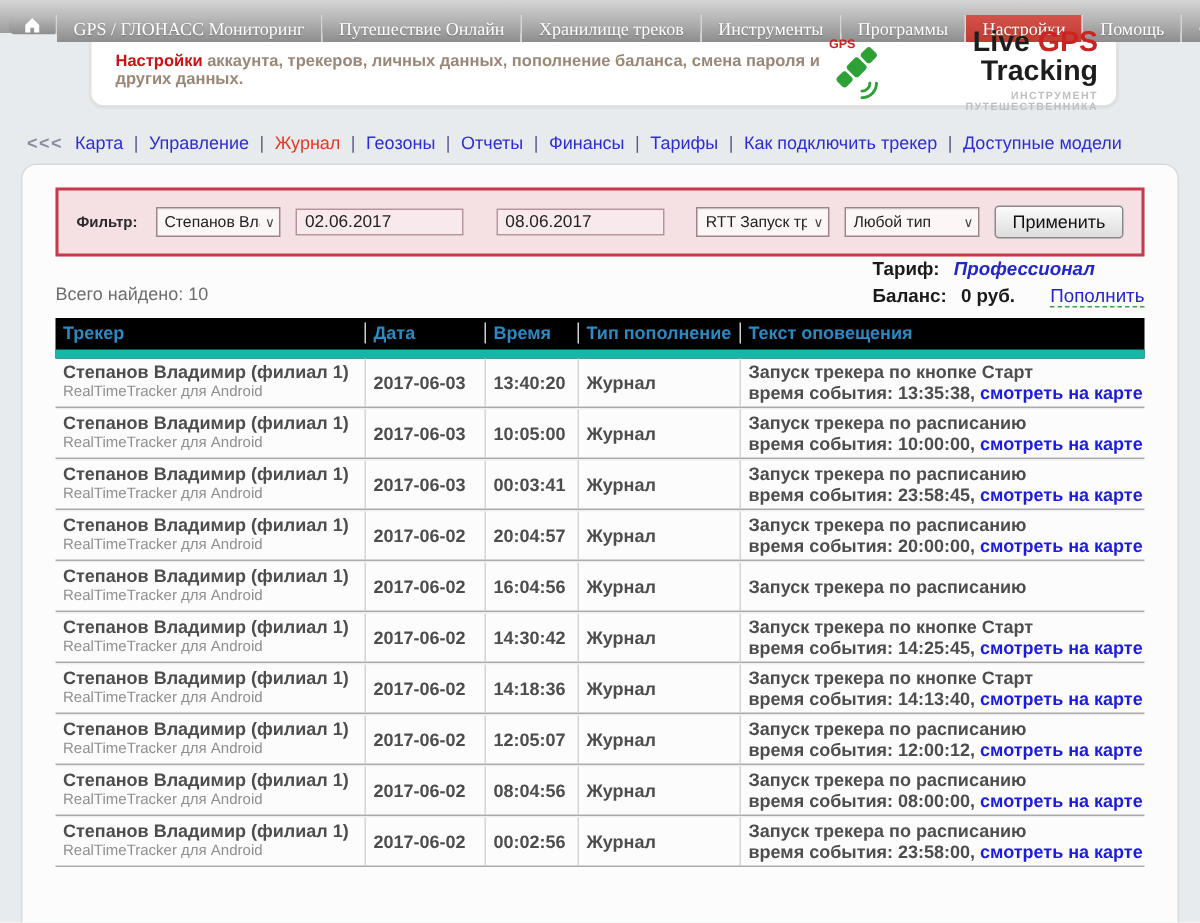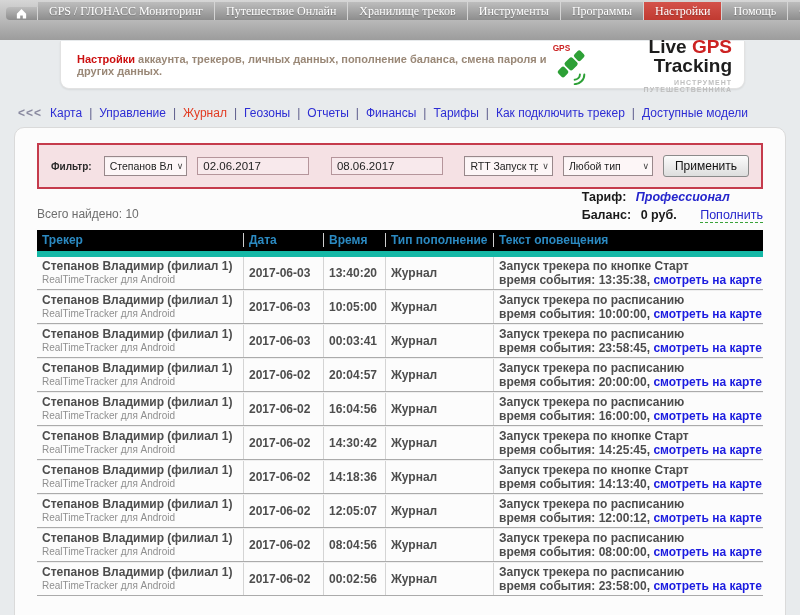--- a/index.html
+++ b/index.html
@@ -5,21 +5,21 @@
   html,body{margin:0;padding:0;}
   body{
     width:800px;height:615px;overflow:hidden;position:relative;
     background:#e8ebed;
     font-family:"Liberation Sans","DejaVu Sans",sans-serif;
     -webkit-font-smoothing:antialiased;
   }
   
   .topbar{
     height:22px;background:linear-gradient(#d6d6d6,#9c9c9c);
-    display:flex;align-items:flex-end;padding:20px 6px;box-sizing:border-box;
+    display:flex;align-items:flex-start;padding:10px 6px;box-sizing:border-box;
   }
   .nav-btn{
     font-family:"Liberation Serif","DejaVu Serif",serif;
     font-size:12px;color:#fff;line-height:18px;padding:0 11px;
     background:linear-gradient(#bdbdbd,#8d8d8d);
     border-right:1px solid #d5d5d5;cursor:pointer;white-space:nowrap;
     text-shadow:0 1px 1px rgba(0,0,0,.25);
   }
   .nav-btn.home{border-radius:4px 0 0 4px;padding:0 9px;display:flex;align-items:center;}
   .nav-btn.active{background:linear-gradient(#d4524a,#c03a31);}
@@ -258,21 +258,20 @@
   <div class="row">
     <div class="cell c-tracker">
       <div class="t-name">Степанов Владимир (филиал 1)</div>
       <div class="t-dev">RealTimeTracker для Android</div>
     </div>
     <div class="cell c-date">2017-06-02</div>
     <div class="cell c-time">16:04:56</div>
     <div class="cell c-type">Журнал</div>
     <div class="cell c-msg">
       <div>Запуск трекера по расписанию</div>
-      <div><span>время события: 16:00:00,</span> <a class="maplink">смотреть на карте</a></div>
     </div>
   </div>
 
   <div class="row">
     <div class="cell c-tracker">
       <div class="t-name">Степанов Владимир (филиал 1)</div>
       <div class="t-dev">RealTimeTracker для Android</div>
     </div>
     <div class="cell c-date">2017-06-02</div>
     <div class="cell c-time">14:30:42</div>

